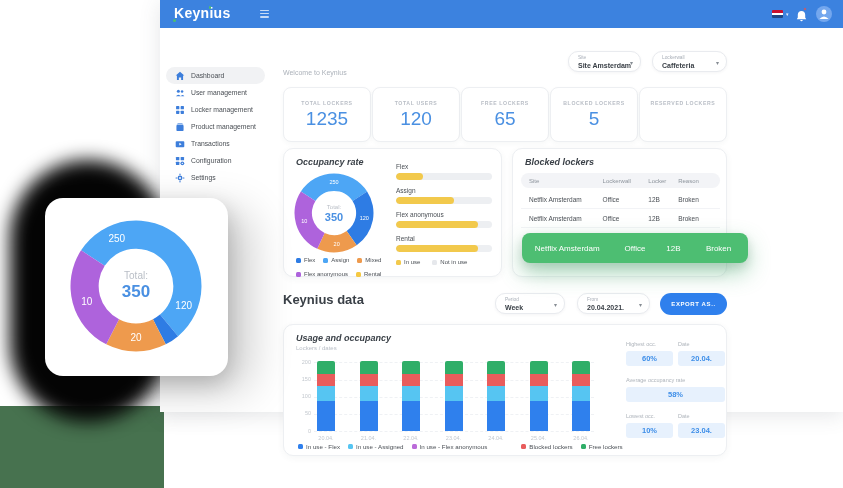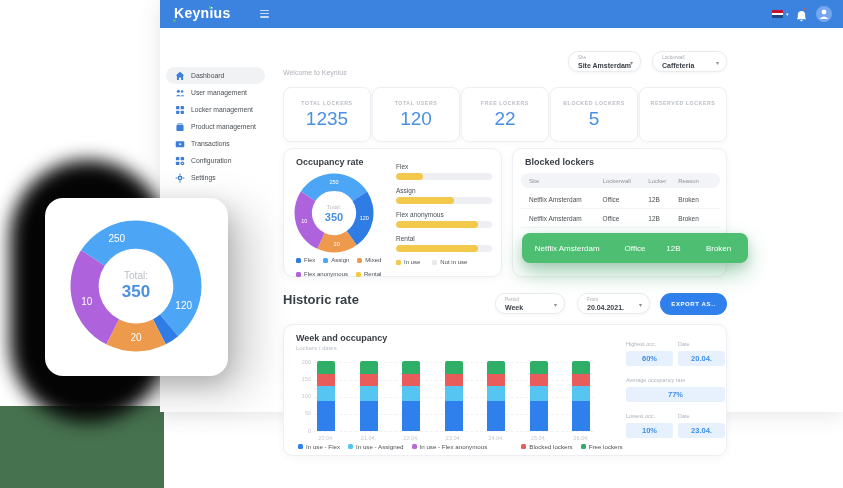--- a/index.html
+++ b/index.html
@@ -31,21 +31,21 @@
 
   
   .side { position:absolute; left:0; top:28px; width:112px; bottom:0; background:#fff; }
   .sitem { position:absolute; left:6px; width:99px; height:17px; display:flex; align-items:center; border-radius:9px; cursor:pointer; }
   .sitem.active { background:#F1F2F4; }
   .sitem .ic { width:10px; height:10px; margin-left:9px; flex:none; }
   .sitem .slbl { font-size:6.8px; color:#4A4F55; margin-left:6px; }
 
   
   .panel { position:absolute; background:#fff; border:1px solid #EDEFF2; border-radius:10px; box-shadow:0 2px 7px rgba(60,70,85,0.05); }
-  .ptitle { position:absolute; left:12px; top:8px; font-size:9px; font-weight:700; color:#3A4047; }
+  .ptitle { position:absolute; left:12px; top:8px; font-size:9px; font-weight:700; color:#3A4047;font-style:italic; }
   .dd { position:absolute; background:#fff; border:1px solid #E9EBEF; border-radius:10px; box-shadow:0 1px 3px rgba(60,70,85,0.06); cursor:pointer; }
   .dd .dlab { position:absolute; left:9px; top:3px; font-size:4.8px; color:#A9AFB8; }
   .dd .dval { position:absolute; left:9px; top:9.5px; font-size:7px; font-weight:700; color:#3A4047; }
   .dd .caret { position:absolute; right:7px; top:6.5px; font-size:6px; color:#878D94; }
 
   .greet-title { position:absolute; left:123px; top:46px; font-size:16px; font-weight:700; color:#3A4047; }
   .greet-sub { position:absolute; left:123px; top:69px; font-size:7px; color:#ACB2BA; }
 
   .stats-row { position:absolute; left:123px; top:87px; width:444px; height:55px; display:flex; gap:1px; }
   .statcard { flex:1; background:#fff; border:1px solid #EDEFF2; border-radius:8px; box-shadow:0 2px 5px rgba(60,70,85,0.04); text-align:center; padding-top:12px; }
@@ -214,21 +214,21 @@
       <div class="statcard">
         <div class="slab">TOTAL LOCKERS</div>
         <div class="sval">1235</div>
       </div>
       <div class="statcard">
         <div class="slab">TOTAL USERS</div>
         <div class="sval">120</div>
       </div>
       <div class="statcard">
         <div class="slab">FREE LOCKERS</div>
-        <div class="sval">22</div>
+        <div class="sval">65</div>
       </div>
       <div class="statcard">
         <div class="slab">BLOCKED LOCKERS</div>
         <div class="sval">5</div>
       </div>
       <div class="statcard">
         <div class="slab">RESERVED LOCKERS</div>
       </div>
     </div>
 
@@ -328,35 +328,35 @@
       </div>
     </div>
 
     <div class="callout">
       <div>Netflix Amsterdam</div>
       <div>Office</div>
       <div>12B</div>
       <div>Broken</div>
     </div>
 
-    <div class="hist-title">Historic rate</div>
+    <div class="hist-title">Keynius data</div>
     <div class="dd" style="left:335px; top:293px; width:70px; height:21px;">
       <div class="dlab">Period</div>
       <div class="dval">Week</div>
       <div class="caret">▾</div>
     </div>
     <div class="dd" style="left:417px; top:293px; width:73px; height:21px;">
       <div class="dlab">From</div>
       <div class="dval">20.04.2021.</div>
       <div class="caret">▾</div>
     </div>
     <button class="export-btn">EXPORT AS..</button>
 
     <div class="panel" style="left:123px; top:324px; width:444px; height:132px;">
-      <div class="ptitle">Week and occupancy</div>
+      <div class="ptitle">Usage and occupancy</div>
       <div class="hist-sub">Lockers / dates</div>
       <div id="plot">
           <div class="gridline" style="top: 72px;"></div>
           <div class="ytick" style="top: 68.5px;">0</div>
           <div class="gridline" style="top: 54.8571px;"></div>
           <div class="ytick" style="top: 51.3571px;">50</div>
           <div class="gridline" style="top: 37.7143px;"></div>
           <div class="ytick" style="top: 34.2143px;">100</div>
           <div class="gridline" style="top: 20.5714px;"></div>
           <div class="ytick" style="top: 17.0714px;">150</div>
@@ -419,21 +419,21 @@
             <span class="sw" style="background: rgb(47, 174, 104);"></span>
             <span>Free lockers</span>
           </span>
       </div>
 
       <div class="slabel" style="left:342px; top:16px;">Highest occ.</div>
       <div class="slabel" style="left:394px; top:16px;">Date</div>
       <div class="chip" style="left:342px; top:26px; width:47px;">60%</div>
       <div class="chip" style="left:394px; top:26px; width:47px;">20.04.</div>
       <div class="slabel" style="left:342px; top:52px;">Average occupancy rate</div>
-      <div class="chip" style="left:342px; top:62px; width:99px;">77%</div>
+      <div class="chip" style="left:342px; top:62px; width:99px;">58%</div>
       <div class="slabel" style="left:342px; top:88px;">Lowest occ.</div>
       <div class="slabel" style="left:394px; top:88px;">Date</div>
       <div class="chip" style="left:342px; top:98px; width:47px;">10%</div>
       <div class="chip" style="left:394px; top:98px; width:47px;">23.04.</div>
     </div>
 
   </div>
 
   <div class="float-card">
     <div class="donut-wrap">

